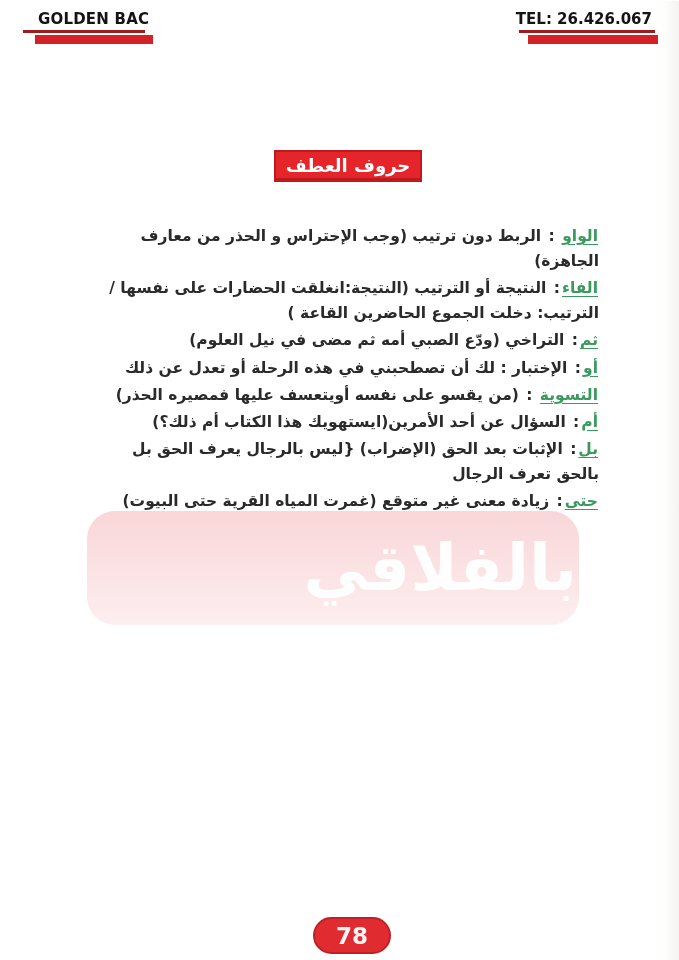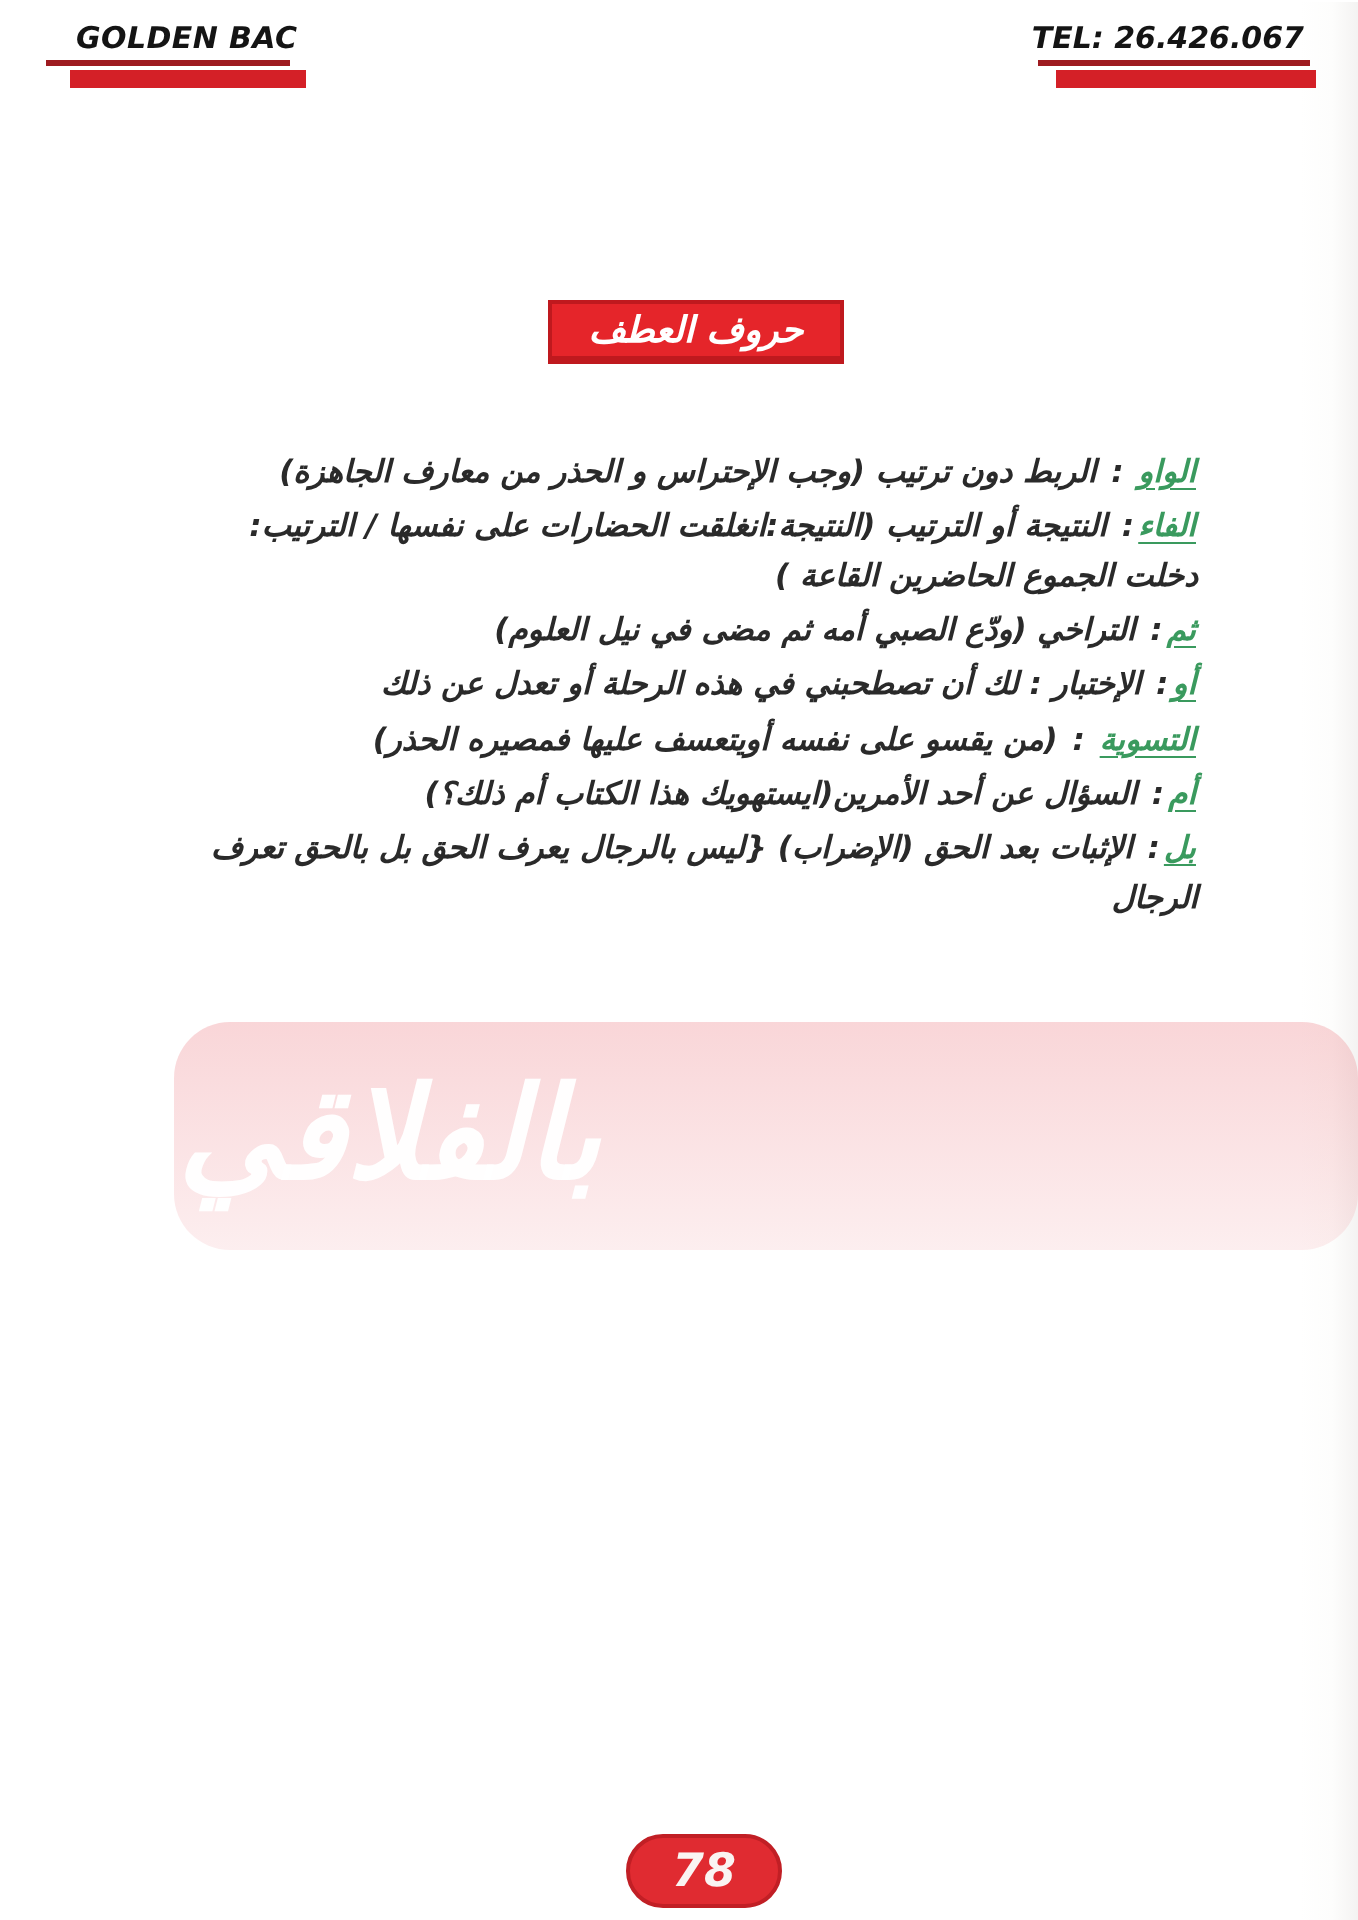--- a/index.html
+++ b/index.html
@@ -1,15 +1,15 @@
 <!DOCTYPE html>
 <html lang="ar"><head>
 <meta charset="utf-8">
 <style>
-  * { margin: 0; padding: 1px; box-sizing: border-box; font-style: italic; }
+  * { margin: 0; padding: 1px; box-sizing: border-box; }
   html, body { width: 679px; height: 960px; }
   body {
     font-family: "DejaVu Sans", "Liberation Sans", sans-serif;
     background: #ffffff;
     position: relative;
     overflow: hidden;
   }
   .page {
     position: absolute; inset: 0;
     background: linear-gradient(to left, #f3f2f1 0px, #fdfdfc 14px, #ffffff 30px);
@@ -64,24 +64,24 @@
   .wm-logo {
     position: absolute; left: 60px; top: 290px; width: 545px; height: 255px;
     font-size: 232px; font-weight: 800; letter-spacing: 4px;
     text-align: center; line-height: 255px;
     color: rgba(198, 33, 39, 0.20);
     text-shadow: -16px 8px 0 rgba(130, 130, 130, 0.13);
     z-index: 1; pointer-events: none;
     font-family: "DejaVu Sans", "Liberation Sans", sans-serif;
   }
   .wm-banner {
-    position: absolute; left: 86px; top: 510px; width: 592px; height: 114px;
+    position: absolute; left: 86px; top: 510px; width: 492px; height: 114px;
     border-radius: 28px;
     background: linear-gradient(180deg, rgba(232, 96, 105, 0.26) 0%, rgba(240, 150, 156, 0.16) 100%);
-    display: flex; align-items: center; justify-content: flex-end;
+    display: flex; align-items: center; justify-content: flex-start;
     direction: rtl;
     z-index: 2; pointer-events: none;
   }
   .wm-banner-text {
     color: rgba(255, 255, 255, 0.96);
     font-size: 64px; font-weight: 800;
     letter-spacing: 2px;
   }
 
   
@@ -114,19 +114,20 @@
   <div class="title-box">حروف العطف</div>
 
   <div class="content">
     <div class="line"><span class="term">الواو</span><span class="sep"> : </span><span class="def">الربط دون ترتيب (وجب الإحتراس و الحذر من معارف الجاهزة)</span></div>
     <div class="line"><span class="term">الفاء</span><span class="sep">: </span><span class="def">النتيجة أو الترتيب (النتيجة:انغلقت الحضارات على نفسها / الترتيب: دخلت الجموع الحاضرين القاعة )</span></div>
     <div class="line"><span class="term">ثم</span><span class="sep">: </span><span class="def">التراخي (ودّع الصبي أمه ثم مضى في نيل العلوم)</span></div>
     <div class="line"><span class="term">أو</span><span class="sep">: </span><span class="def">الإختبار : لك أن تصطحبني في هذه الرحلة أو تعدل عن ذلك</span></div>
     <div class="line"><span class="term">التسوية</span><span class="sep"> : </span><span class="def">(من يقسو على نفسه أويتعسف عليها فمصيره الحذر)</span></div>
     <div class="line"><span class="term">أم</span><span class="sep">: </span><span class="def">السؤال عن أحد الأمرين(ايستهويك هذا الكتاب أم ذلك؟)</span></div>
     <div class="line"><span class="term">بل</span><span class="sep">: </span><span class="def">الإثبات بعد الحق (الإضراب) {ليس بالرجال يعرف الحق بل بالحق تعرف الرجال</span></div>
+    <div class="line"><span class="term">حتى</span><span class="sep">: </span><span class="def">زيادة معنى غير متوقع (غمرت المياه القرية حتى البيوت)</span></div>
   </div>
 
   <div class="page-pill">
     <span>78</span>
   </div>
 
 </div>
 
 </body></html>

